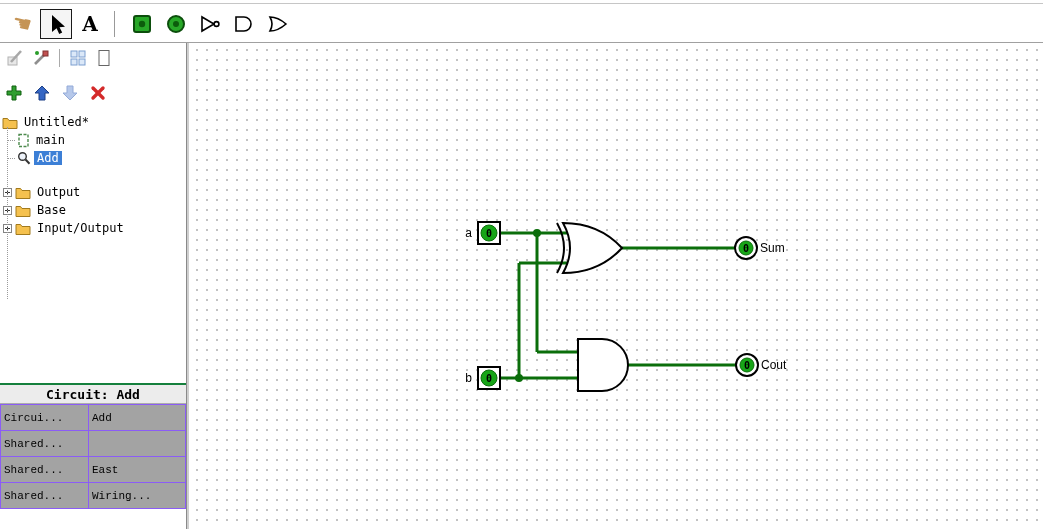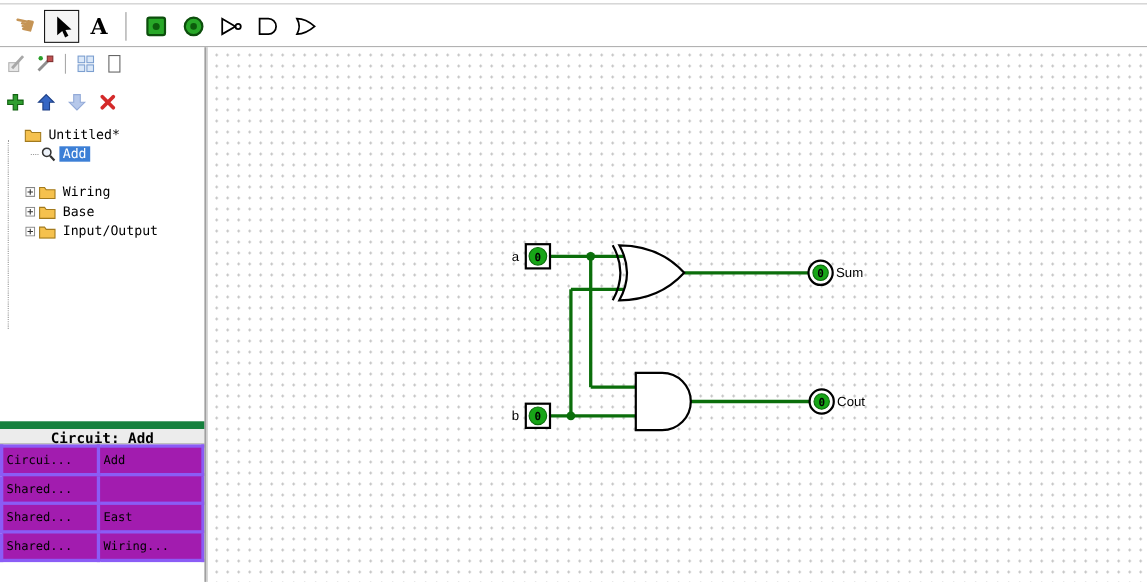--- a/index.html
+++ b/index.html
@@ -26,36 +26,36 @@
 
   .proj-toolbar { position:absolute; top:2px; left:3px; height:26px; display:flex; align-items:center; gap:2px; }
   .mini-btn { width:24px; height:24px; display:flex; align-items:center; justify-content:center; cursor:pointer; }
   .mini-sep { width:1px; height:18px; background:#aaa; margin:0 4px; }
 
   .order-toolbar { position:absolute; top:38px; left:3px; height:24px; display:flex; align-items:center; gap:6px; }
   .order-btn { width:22px; height:22px; display:flex; align-items:center; justify-content:center; cursor:pointer; }
 
   
   .tree { position:absolute; top:70px; left:0; width:186px; }
-  .tree-row { display:flex; align-items:center; height:18px; font:12px "DejaVu Sans Mono",monospace; white-space:nowrap; cursor:default;margin-left:20px; }
+  .tree-row { display:flex; align-items:center; height:18px; font:12px "DejaVu Sans Mono",monospace; white-space:nowrap; cursor:default; }
   .tree-row .lbl { padding:0 3px; color:#000; }
   .tree-row .lbl.sel { background:#3c7fd6; color:#fff; }
   .tree-spacer { height:16px; }
   .vline { position:absolute; left:7px; top:14px; height:172px; border-left:1px dotted #9a9a9a; }
   .hstub { display:inline-block; width:7px; height:0; border-top:1px dotted #9a9a9a; margin-left:8px; margin-right:2px; }
   .exp-box { margin-left:3px; margin-right:3px; }
   .tree-icon { margin-right:3px; }
 
   
   .attr-header { position:absolute; top:340px; left:0; width:186px; height:21px; background:#ececec;
-                 border-top:7px solid #15803d; border-bottom:1px solid #adadad; text-align:center;
+                 border-top:2px solid #15803d; border-bottom:1px solid #adadad; text-align:center;
                  font:bold 13px "DejaVu Sans Mono",monospace; line-height:20px; color:#000; }
   .attr-table { position:absolute; top:361px; left:0; width:186px; border-collapse:collapse;
                 font:11px "DejaVu Sans Mono",monospace; }
-  .attr-table td { border:3px solid #8b5cf6; height:26px; padding:0 3px; background:#a21caf; color:#000; }
+  .attr-table td { border:1px solid #8b5cf6; height:26px; padding:0 3px; background:#a3a3a3; color:#000;font-family:Liberation Mono, monospace; }
   .attr-table td.a-name { width:88px; }
 
   
   .canvas { position:absolute; top:43px; left:189px; width:854px; height:486px; background:#fff;
             background-image:radial-gradient(circle,#c2c2c2 1px,transparent 1.3px);
             background-size:10px 10px; background-position:3px 2px; }
   .circuit-svg { position:absolute; top:0; left:0; }
   .pinval { font:bold 10px "DejaVu Sans Mono",monospace; text-anchor:middle; fill:#000; }
   .complabel { font:12px "Liberation Sans",sans-serif; fill:#000; }
 </style>
@@ -167,20 +167,27 @@
     <div class="tree" style="position:absolute;">
       <div class="vline"></div>
 
       <div class="tree-row">
         <svg class="tree-icon" style="margin-left:2px" width="16" height="13" viewBox="0 0 16 13">
           <path d="M1 2.5 h4.5 l1.5 2 h8 v8 h-14 z" fill="#f5c14e" stroke="#a27a1d"></path>
         </svg>
         <span class="lbl">Untitled*</span>
       </div>
 
+      <div class="tree-row">
+        <span class="hstub"></span>
+        <svg class="tree-icon" width="13" height="15" viewBox="0 0 13 15">
+          <rect x="2" y="1.5" width="9" height="12" fill="#fff" stroke="#4c8a4c" stroke-width="1.4" stroke-dasharray="3 1.5"></rect>
+        </svg>
+        <span class="lbl">main</span>
+      </div>
 
       <div class="tree-row">
         <span class="hstub"></span>
         <svg class="tree-icon" width="14" height="15" viewBox="0 0 14 15">
           <circle cx="5.5" cy="5.5" r="3.8" fill="#eef3fa" stroke="#333" stroke-width="1.4"></circle>
           <line x1="8.5" y1="8.5" x2="12.5" y2="12.8" stroke="#333" stroke-width="2"></line>
         </svg>
         <span class="lbl sel">Add</span>
       </div>
 
@@ -188,21 +195,21 @@
 
       <div class="tree-row">
         <svg class="exp-box" width="9" height="9" viewBox="0 0 9 9">
             <rect x="0.5" y="0.5" width="8" height="8" fill="#fff" stroke="#848484"></rect>
             <line x1="2" y1="4.5" x2="7" y2="4.5" stroke="#333"></line>
             <line x1="4.5" y1="2" x2="4.5" y2="7" stroke="#333"></line>
           </svg>
         <svg class="tree-icon" width="16" height="13" viewBox="0 0 16 13">
             <path d="M1 2.5 h4.5 l1.5 2 h8 v8 h-14 z" fill="#f5c14e" stroke="#a27a1d"></path>
           </svg>
-        <span class="lbl">Wiring</span>
+        <span class="lbl">Output</span>
       </div>
       <div class="tree-row">
         <svg class="exp-box" width="9" height="9" viewBox="0 0 9 9">
             <rect x="0.5" y="0.5" width="8" height="8" fill="#fff" stroke="#848484"></rect>
             <line x1="2" y1="4.5" x2="7" y2="4.5" stroke="#333"></line>
             <line x1="4.5" y1="2" x2="4.5" y2="7" stroke="#333"></line>
           </svg>
         <svg class="tree-icon" width="16" height="13" viewBox="0 0 16 13">
             <path d="M1 2.5 h4.5 l1.5 2 h8 v8 h-14 z" fill="#f5c14e" stroke="#a27a1d"></path>
           </svg>

